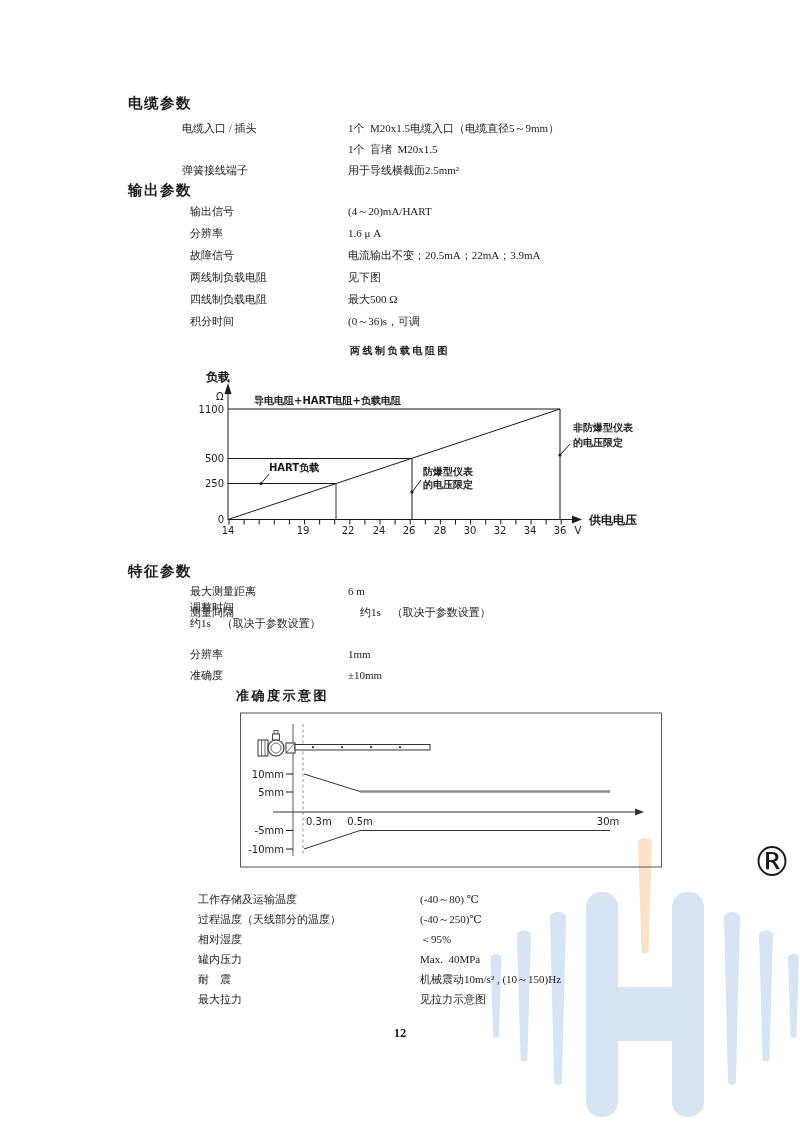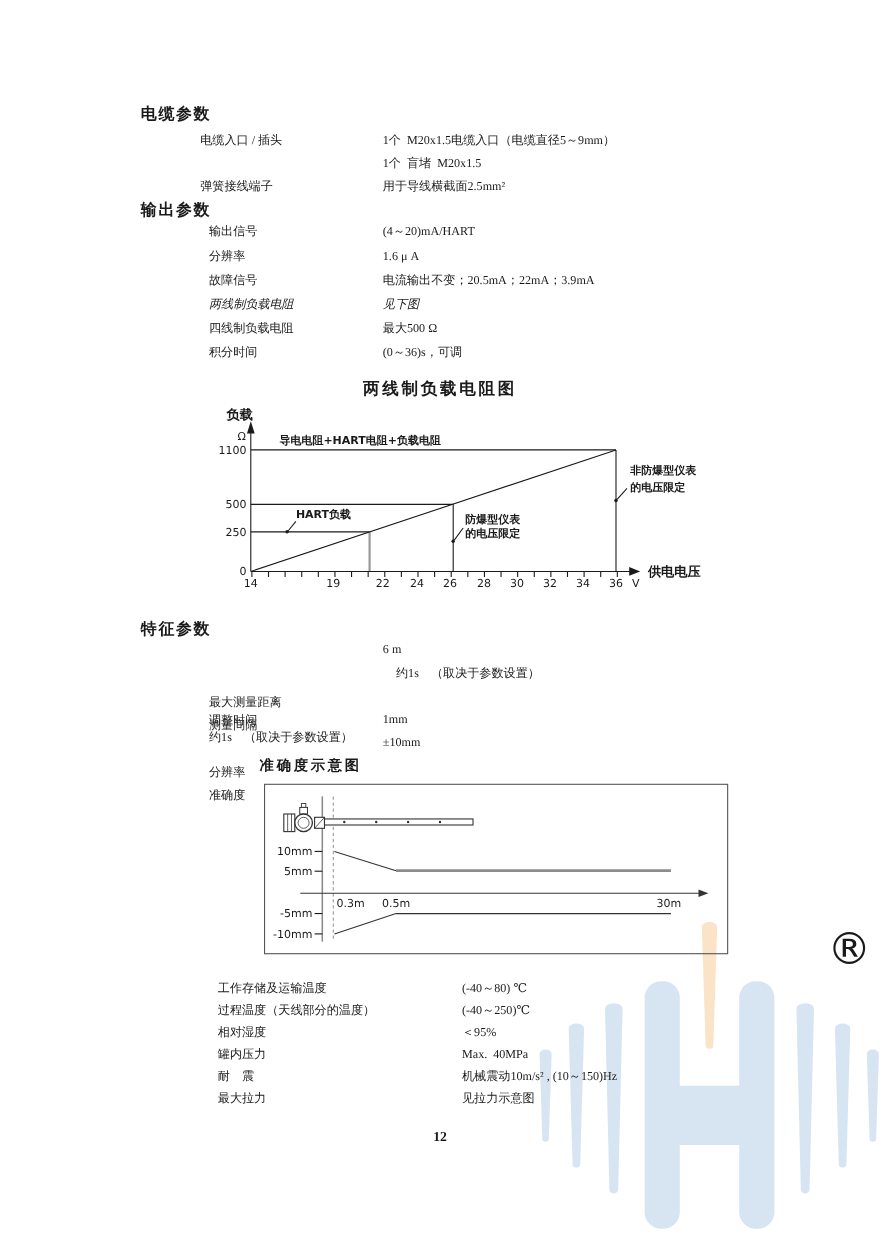--- a/index.html
+++ b/index.html
@@ -4,27 +4,27 @@
 <style>
   html,body{margin:0;padding:0;background:#fff;}
   .page{position:relative;width:800px;height:1131px;background:#ffffff;overflow:hidden;
         font-family:"Liberation Serif","DejaVu Serif",serif;color:#1a1a1a;}
   .layer{position:absolute;left:0;top:0;width:800px;height:1131px;}
   .content{z-index:2;}
   .wm{z-index:1;}
   .sec-h{position:absolute;font-family:"DejaVu Sans","Liberation Sans",sans-serif;
          font-weight:700;font-size:14.5px;letter-spacing:1.5px;padding-left:20px;}
   .fig-title{position:absolute;font-family:"DejaVu Sans","Liberation Sans",sans-serif;
-         font-weight:700;font-size:15px;letter-spacing:2.5px;}
+         font-weight:700;font-size:10px;letter-spacing:2.5px;}
   .prow{position:absolute;display:flex;font-size:11px;white-space:pre;line-height:16px;}
   .plbl{flex:none;}
   .pval{flex:none;}
   .cable .plbl{width:166px;}
   .output .plbl{width:158px;}
-  .feature .plbl{width:158px;margin-top:48px;}
+  .feature .plbl{width:158px;}
   .env .plbl{width:222px;}
   .pagenum{position:absolute;left:0;top:1026px;width:800px;text-align:center;
            font-size:12.5px;font-weight:700;}
   svg{position:absolute;overflow:visible;}
   svg text{font-family:"DejaVu Sans","Liberation Sans",sans-serif;fill:#1a1a1a;}
   .tick{font-size:10px;}
   .ann{font-size:10px;font-weight:600;}
   .axlab{font-size:12px;font-weight:700;}
   .k{stroke:#1a1a1a;stroke-width:1;fill:none;}
 </style>
@@ -76,21 +76,21 @@
       <span class="pval">(4～20)mA/HART</span>
     </div>
     <div class="prow output" style="left:190px;top:225px;">
       <span class="plbl">分辨率</span>
       <span class="pval">1.6 μ A</span>
     </div>
     <div class="prow output" style="left:190px;top:247px;">
       <span class="plbl">故障信号</span>
       <span class="pval">电流输出不变；20.5mA；22mA；3.9mA</span>
     </div>
-    <div class="prow output" style="left:190px;top:269px;font-style:italic;">
+    <div class="prow output" style="left:190px;top:269px;">
       <span class="plbl">两线制负载电阻</span>
       <span class="pval">见下图</span>
     </div>
     <div class="prow output" style="left:190px;top:291px;">
       <span class="plbl">四线制负载电阻</span>
       <span class="pval">最大500 Ω</span>
     </div>
     <div class="prow output" style="left:190px;top:313px;">
       <span class="plbl">积分时间</span>
       <span class="pval">(0～36)s，可调</span>

